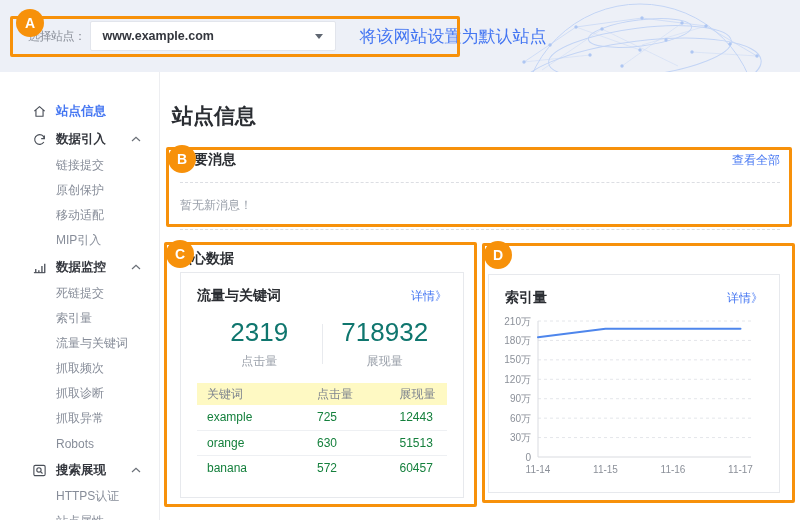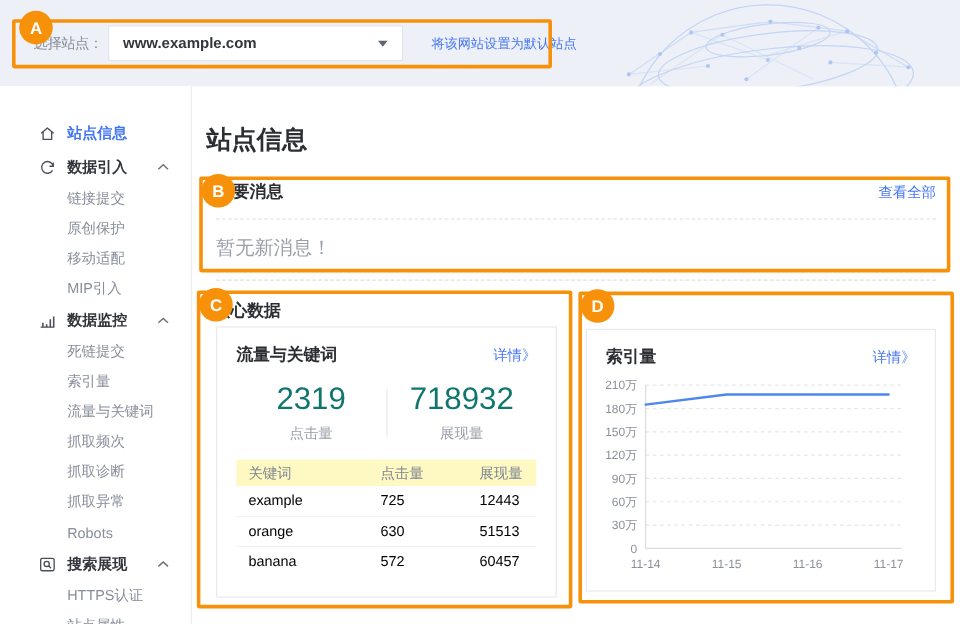--- a/index.html
+++ b/index.html
@@ -13,61 +13,61 @@
   .stage{position:absolute;left:0;top:0;width:800px;height:520px;overflow:hidden;background:#fff;}
 
   
   .topbar{position:absolute;left:0;top:0;width:800px;height:72px;background:#EDF0F7;overflow:hidden;}
   .globe{position:absolute;right:0;top:0;}
   .site-row{position:absolute;left:28px;top:21px;height:30px;display:flex;align-items:center;}
   .site-label{font-size:12px;color:#8A8F99;letter-spacing:-0.5px;}
   .site-select{width:246px;height:30px;margin-left:4px;background:#fff;border:1px solid #E2E5EC;border-radius:2px;display:flex;align-items:center;padding:0 12px;cursor:pointer;}
   .site-select .val{font-size:12.5px;font-weight:bold;color:#33363D;}
   .caret{margin-left:auto;width:0;height:0;border-left:4.5px solid transparent;border-right:4.5px solid transparent;border-top:5.5px solid #5F6671;}
-  .default-link{margin-left:24px;font-size:11px;color:var(--accent);text-decoration:none;cursor:pointer;}
+  .default-link{margin-left:24px;font-size:17px;color:var(--accent);text-decoration:none;cursor:pointer;}
 
   
   .sidebar{position:absolute;left:0;top:72px;width:160px;height:448px;background:#fff;border-right:1px solid #EDEEF1;}
   .side-menu{padding-top:25px;}
   .side-item{display:flex;align-items:center;height:25px;padding:0 18px 0 32px;font-size:12px;color:#878D99;cursor:pointer;}
   .side-item.top,.side-item.group{height:28px;font-size:12.5px;font-weight:bold;color:#33363D;}
   .side-item.sub{padding-left:56px;}
   .side-icon{width:24px;display:inline-flex;align-items:center;}
   .side-label{flex:1;white-space:nowrap;}
   .side-item.active .side-label{color:var(--accent);}
   .side-chev{display:inline-flex;}
 
   
   .page-title{position:absolute;left:172px;top:102px;font-size:21px;font-weight:bold;color:#2B2E33;}
   .link{font-size:12px;color:var(--accent);text-decoration:none;cursor:pointer;}
 
   .messages{position:absolute;left:180px;top:151px;width:600px;}
   .msg-head{display:flex;justify-content:space-between;align-items:center;padding-bottom:13px;border-bottom:1px dashed #DCDEE3;}
   .msg-title{font-size:14px;font-weight:bold;color:#2B2E33;}
-  .msg-empty{font-size:16px;color:#9AA0AA;padding:14px 0 15px;border-bottom:1px dashed #DCDEE3;font-family:Liberation Mono, monospace;}
+  .msg-empty{font-size:12px;color:#9AA0AA;padding:14px 0 15px;border-bottom:1px dashed #DCDEE3;font-family:Liberation Mono, monospace;}
 
   .core-title{position:absolute;left:178px;top:250px;font-size:14px;font-weight:bold;color:#2B2E33;}
 
   .card{position:absolute;background:#fff;border:1px solid #E7E9ED;padding:14px 16px;}
   .card-traffic{left:180px;top:272px;width:284px;height:226px;}
   .card-index{left:488px;top:274px;width:292px;height:219px;}
   .card-head{display:flex;justify-content:space-between;align-items:center;height:18px;}
   .card-title{font-size:14px;font-weight:bold;color:#2B2E33;}
 
   .stats{display:flex;align-items:center;margin-top:12px;}
   .stat{flex:1;text-align:center;}
   .stat-divider{width:1px;height:40px;background:#E8EAEE;}
   .stat-value{font-size:26px;color:#0f766e;line-height:30px;}
   .stat-label{font-size:12px;color:#9AA0AA;margin-top:6px;}
 
   .kw-table{width:100%;border-collapse:collapse;table-layout:fixed;margin-top:13px;font-size:12px;}
   .kw-table th{background:#fef9c3;color:#7F858F;font-weight:normal;text-align:left;height:22px;}
   .kw-table th:nth-child(1),.kw-table td:nth-child(1){width:48%;padding-left:10px;}
   .kw-table th:nth-child(2),.kw-table td:nth-child(2){width:33%;}
-  .kw-table td{height:25px;color:#000000;}
+  .kw-table td{height:25px;color:#15803d;}
   .kw-table tbody tr + tr td{border-top:1px solid #EEF0F3;}
 
   #index-chart-svg{display:block;margin:2px 0 0 -8px;}
 
   
   .anno{position:absolute;border:3px solid var(--anno);border-radius:2px;z-index:20;pointer-events:none;}
   #annoA{left:10px;top:16px;width:450px;height:41px;}
   #annoB{left:166px;top:147px;width:626px;height:80px;}
   #annoC{left:164px;top:242px;width:313px;height:265px;}
   #annoD{left:482px;top:243px;width:313px;height:260px;}

